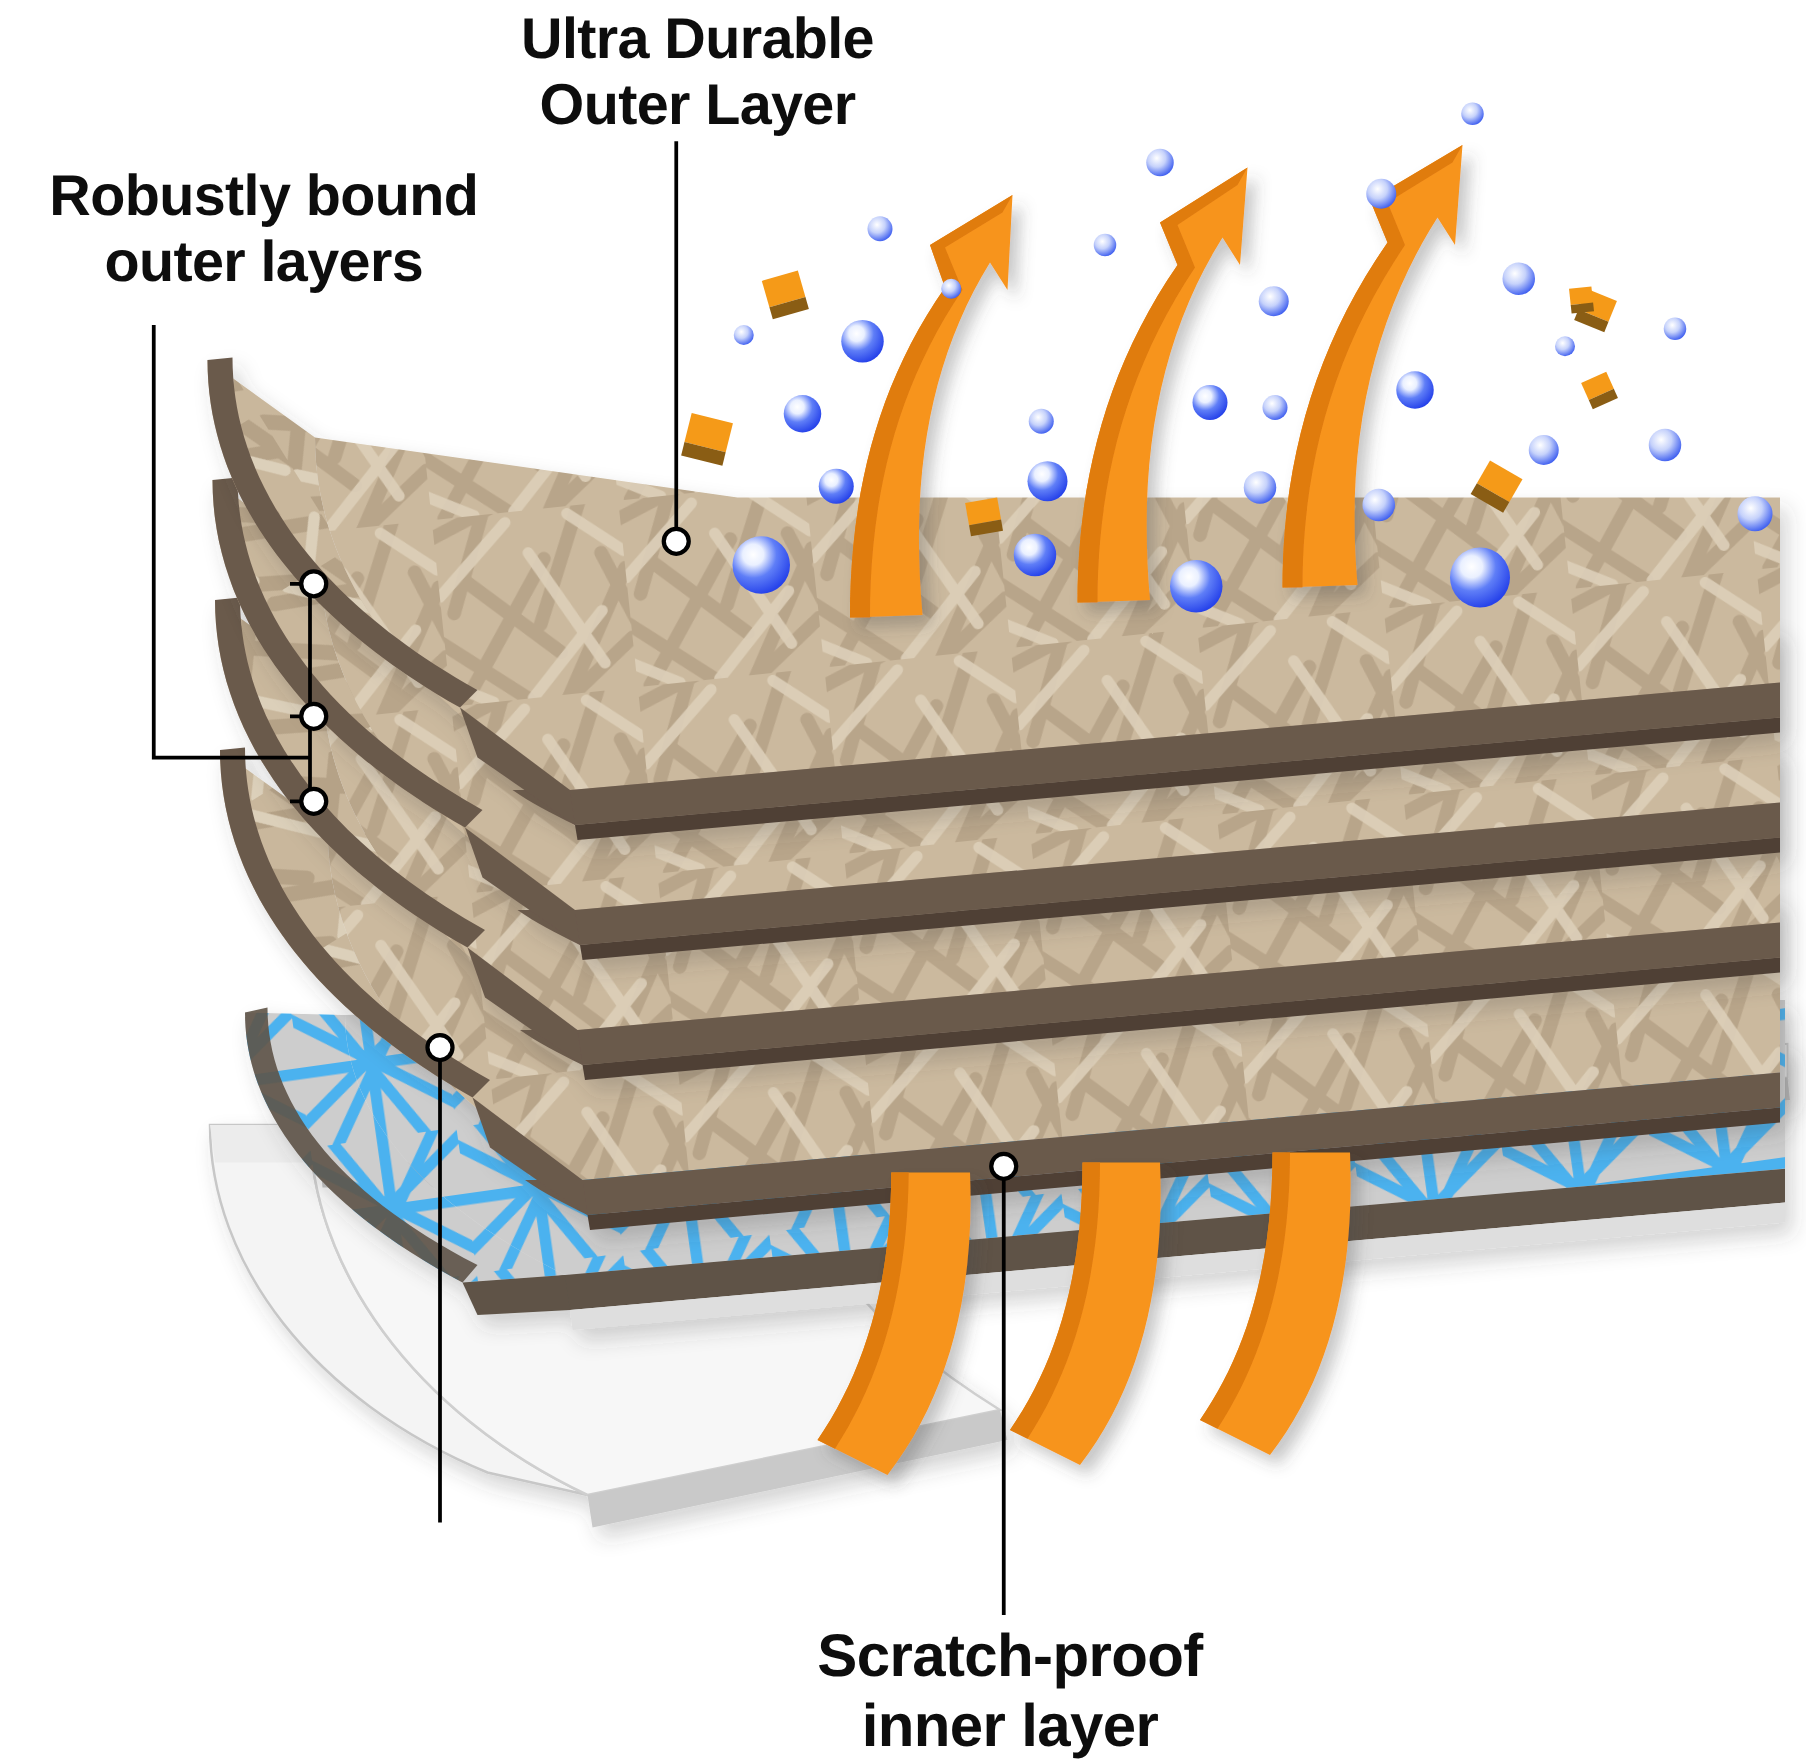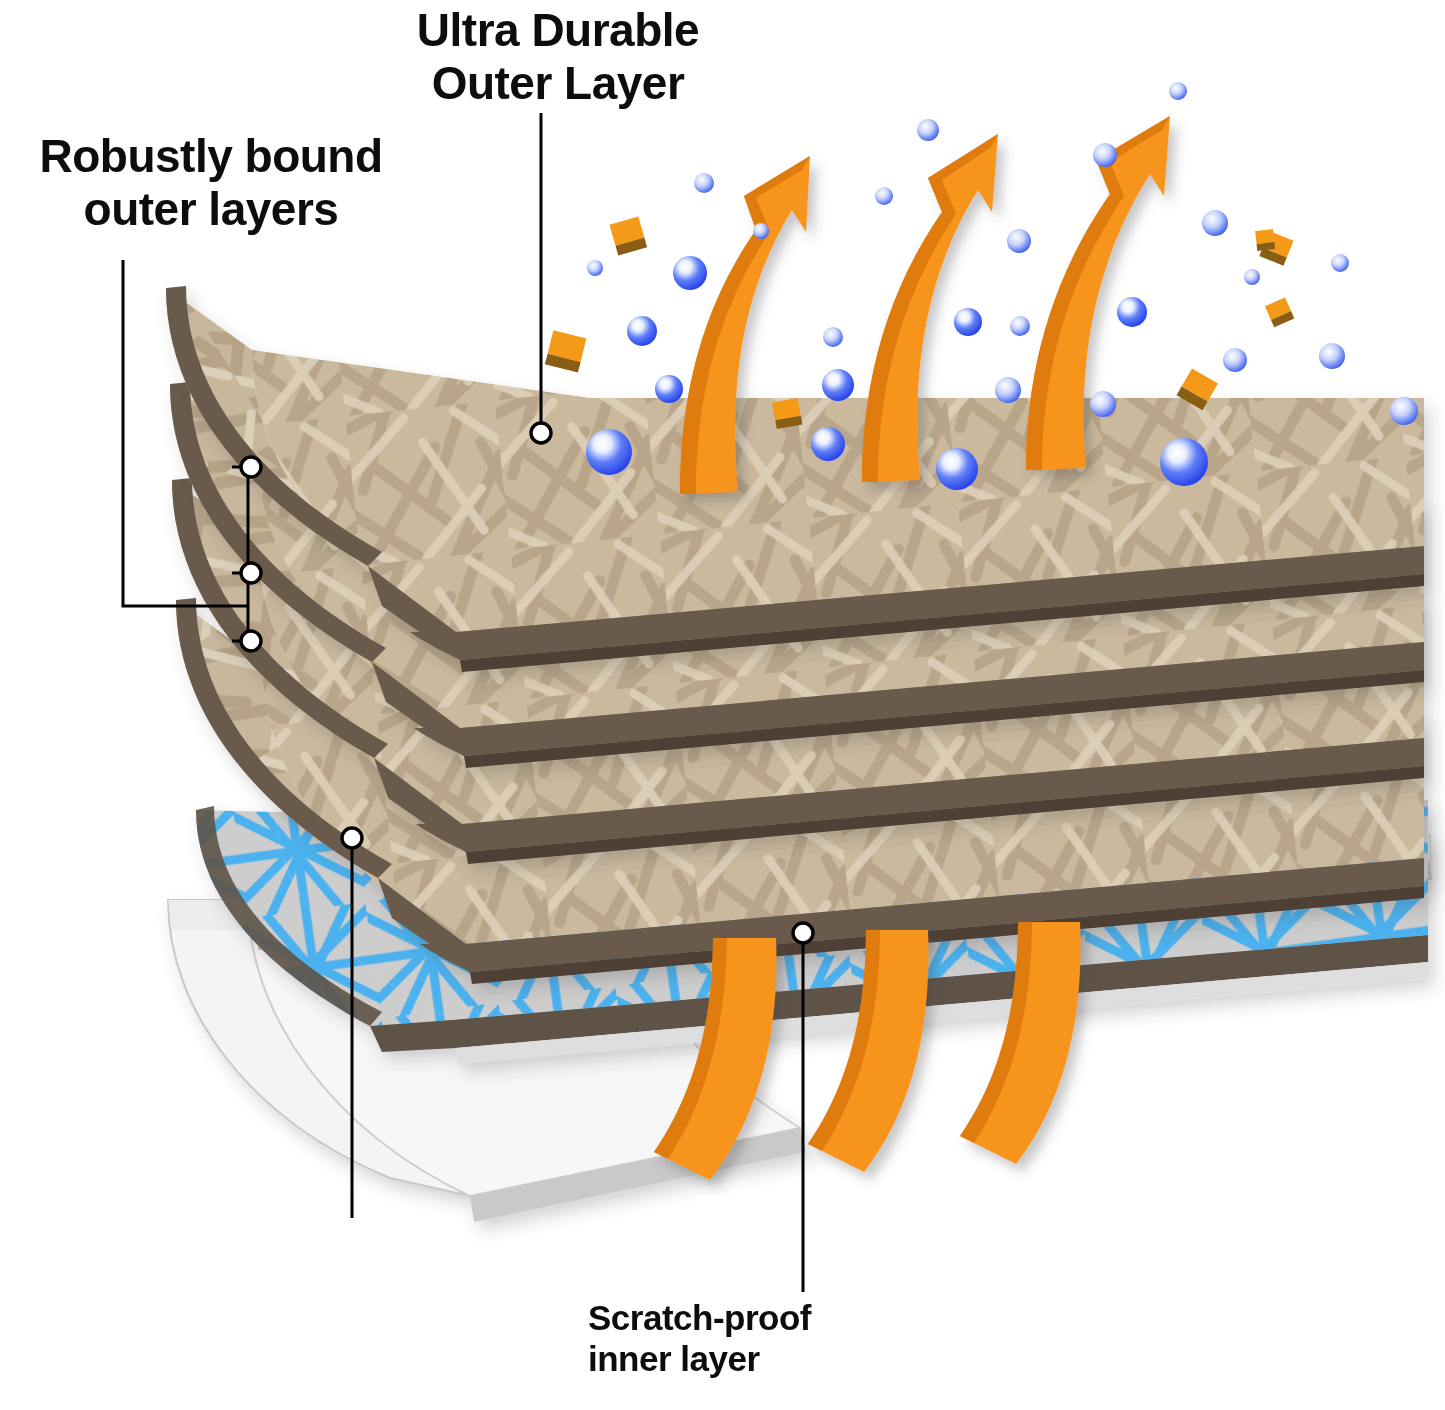--- a/index.html
+++ b/index.html
@@ -6,21 +6,21 @@
   body{width:1445px;height:1410px;overflow:hidden;
        font-family:"Liberation Sans", sans-serif;}
   #stage{position:relative;width:1445px;height:1410px;background:#fff;}
   #diagram{position:absolute;left:0;top:0;width:1445px;height:1410px;}
   .lbl{position:absolute;font-weight:bold;color:#0d0d0d;
        font-family:"Liberation Sans", sans-serif;
        letter-spacing:-0.5px;line-height:1.16;white-space:pre;}
   #label-ultra-durable{left:378px;top:4px;font-size:46px;width:360px;text-align:center;}
   #label-robustly-bound{left:6px;top:130px;font-size:46px;width:410px;text-align:center;}
   #label-breathable{left:70px;top:1218px;font-size:45px;width:590px;text-align:left;}
-  #label-scratch-proof{left:588px;top:1298px;font-size:35px;width:380px;text-align:left;}
+  #label-scratch-proof{left:618px;top:1298px;font-size:48px;width:380px;text-align:center;}
 </style>
 </head>
 <body>
 
 <div id="stage">
 
   <svg id="diagram" viewBox="0 0 1445 1410">
     <defs>
 
       <pattern id="fabricTex" patternUnits="userSpaceOnUse" width="150" height="150" patternTransform="rotate(-6)">

